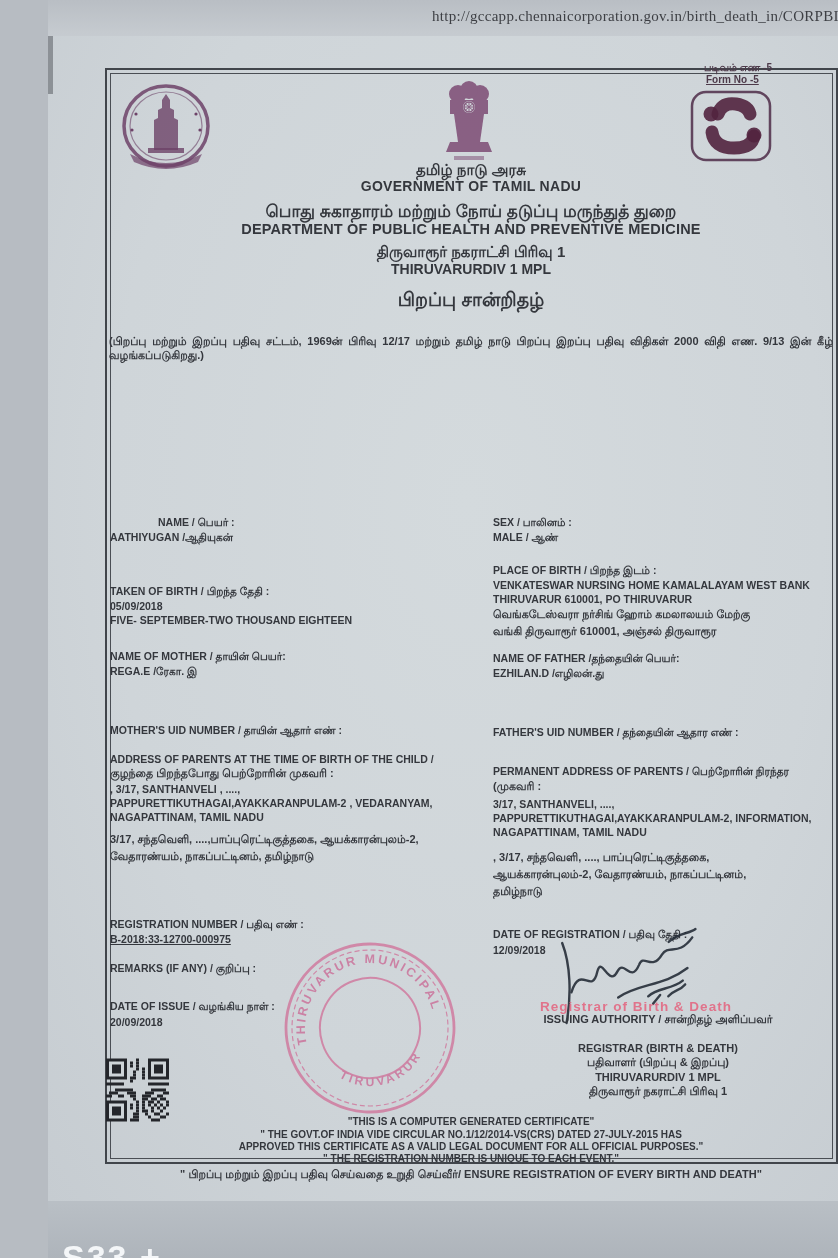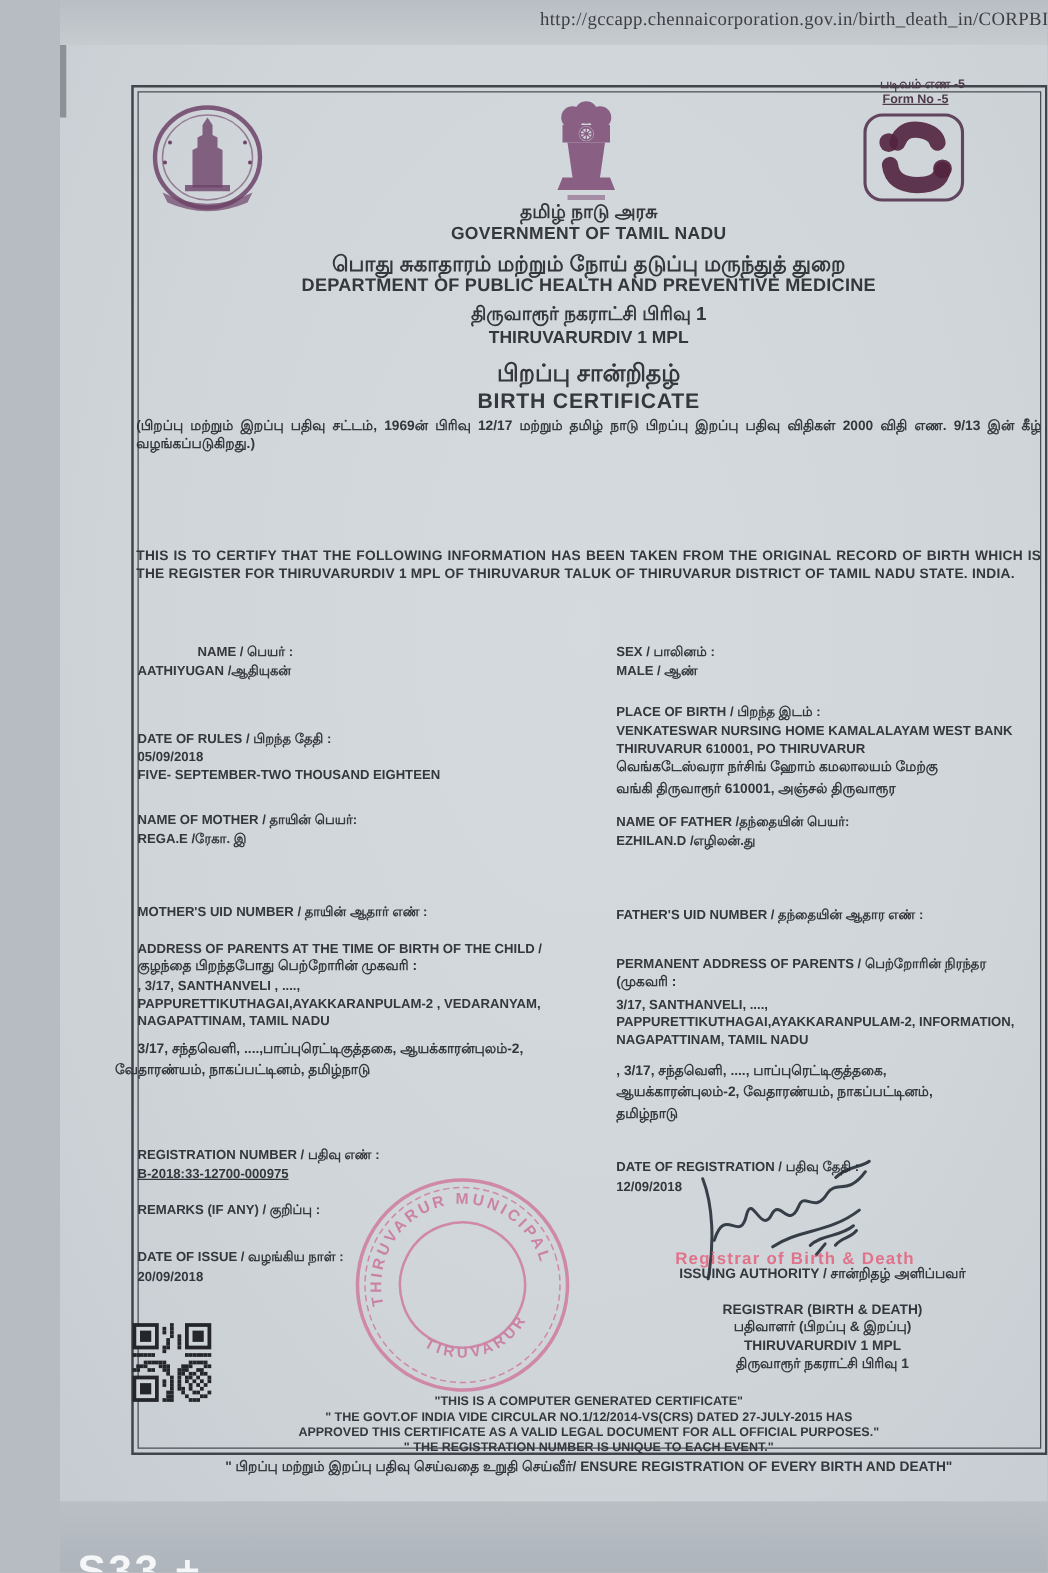--- a/index.html
+++ b/index.html
@@ -78,45 +78,43 @@
     <circle cx="66" cy="47" r="7.5" fill="#52243f" opacity=".9"></circle>
   </svg>
 
   <div class="t ctr" style="left:60px;top:161px;width:726px;font-size:15px;">தமிழ் நாடு அரசு</div>
   <div class="t ctr" style="left:60px;top:178px;width:726px;font-size:14px;letter-spacing:.3px;">GOVERNMENT OF TAMIL NADU</div>
   <div class="t ctr" style="left:60px;top:202px;width:726px;font-size:17px;">பொது சுகாதாரம் மற்றும் நோய் தடுப்பு மருந்துத் துறை</div>
   <div class="t ctr" style="left:60px;top:221px;width:726px;font-size:14.5px;letter-spacing:.2px;">DEPARTMENT OF PUBLIC HEALTH AND PREVENTIVE MEDICINE</div>
   <div class="t ctr" style="left:60px;top:243px;width:726px;font-size:15px;">திருவாரூர் நகராட்சி பிரிவு 1</div>
   <div class="t ctr" style="left:60px;top:261px;width:726px;font-size:14px;">THIRUVARURDIV 1 MPL</div>
   <div class="t ctr" style="left:60px;top:289px;width:726px;font-size:19px;">பிறப்பு சான்றிதழ்</div>
-  <div class="t ctr" style="left:60px;top:311px;width:726px;font-size:17px;letter-spacing:.6px;">BIRTH CERTIFICATE</div>
 
   <div class="t jst" style="left:61px;top:334px;width:724px;font-size:11px;line-height:14px;">(பிறப்பு மற்றும் இறப்பு பதிவு சட்டம், 1969ன் பிரிவு 12/17 மற்றும் தமிழ் நாடு பிறப்பு இறப்பு பதிவு விதிகள் 2000 விதி எண. 9/13 இன் கீழ் வழங்கப்படுகிறது.)</div>
 
-  <div class="t jst" style="left:61px;top:438px;width:724px;font-size:11px;line-height:14px;letter-spacing:.2px;">THIS IS TO CERTIFY THAT THE FOLLOWING INFORMATION HAS BEEN TAKEN FROM THE ORIGINAL RECORD OF BIRTH WHICH IS THE REGISTER FOR THIRUVARURDIV 1 MPL OF THIRUVARUR TALUK OF THIRUVARUR DISTRICT OF TAMIL NADU STATE. INDIA.</div>
 
   <div class="t lbl" style="left:62px;top:516px;padding-left:48px;">NAME / பெயர் :</div>
   <div class="t val" style="left:62px;top:531px;">AATHIYUGAN /ஆதியுகன்</div>
 
-  <div class="t lbl" style="left:62px;top:585px;">DATE OF RULES / பிறந்த தேதி :</div>
+  <div class="t lbl" style="left:62px;top:585px;">TAKEN OF BIRTH / பிறந்த தேதி :</div>
   <div class="t val" style="left:62px;top:600px;">05/09/2018</div>
   <div class="t val" style="left:62px;top:614px;">FIVE- SEPTEMBER-TWO THOUSAND EIGHTEEN</div>
 
   <div class="t lbl" style="left:62px;top:650px;">NAME OF MOTHER / தாயின் பெயர்:</div>
   <div class="t val" style="left:62px;top:665px;">REGA.E /ரேகா. இ</div>
 
   <div class="t lbl" style="left:62px;top:724px;">MOTHER'S UID NUMBER / தாயின் ஆதார் எண் :</div>
 
   <div class="t lbl" style="left:62px;top:753px;">ADDRESS OF PARENTS AT THE TIME OF BIRTH OF THE CHILD /</div>
   <div class="t lbl ta" style="left:62px;top:767px;">குழந்தை பிறந்தபோது பெற்றோரின் முகவரி :</div>
   <div class="t val" style="left:62px;top:783px;">, 3/17, SANTHANVELI , ....,</div>
   <div class="t val" style="left:62px;top:797px;">PAPPURETTIKUTHAGAI,AYAKKARANPULAM-2 , VEDARANYAM,</div>
   <div class="t val" style="left:62px;top:811px;">NAGAPATTINAM, TAMIL NADU</div>
   <div class="t val ta" style="left:62px;top:833px;">3/17, சந்தவெளி, ....,பாப்புரெட்டிகுத்தகை, ஆயக்காரன்புலம்-2,</div>
-  <div class="t val ta" style="left:44px;top:850px;">வேதாரண்யம், நாகப்பட்டினம், தமிழ்நாடு</div>
+  <div class="t val ta" style="left:62px;top:850px;">வேதாரண்யம், நாகப்பட்டினம், தமிழ்நாடு</div>
 
   <div class="t lbl" style="left:62px;top:918px;">REGISTRATION NUMBER / பதிவு எண் :</div>
   <div class="t val" style="left:62px;top:933px;text-decoration:underline;">B-2018:33-12700-000975</div>
 
   <div class="t lbl" style="left:62px;top:962px;">REMARKS (IF ANY) / குறிப்பு :</div>
 
   <div class="t lbl" style="left:62px;top:1000px;">DATE OF ISSUE / வழங்கிய நாள் :</div>
   <div class="t val" style="left:62px;top:1016px;">20/09/2018</div>
 
   <div class="t lbl" style="left:445px;top:516px;">SEX / பாலினம் :</div>

